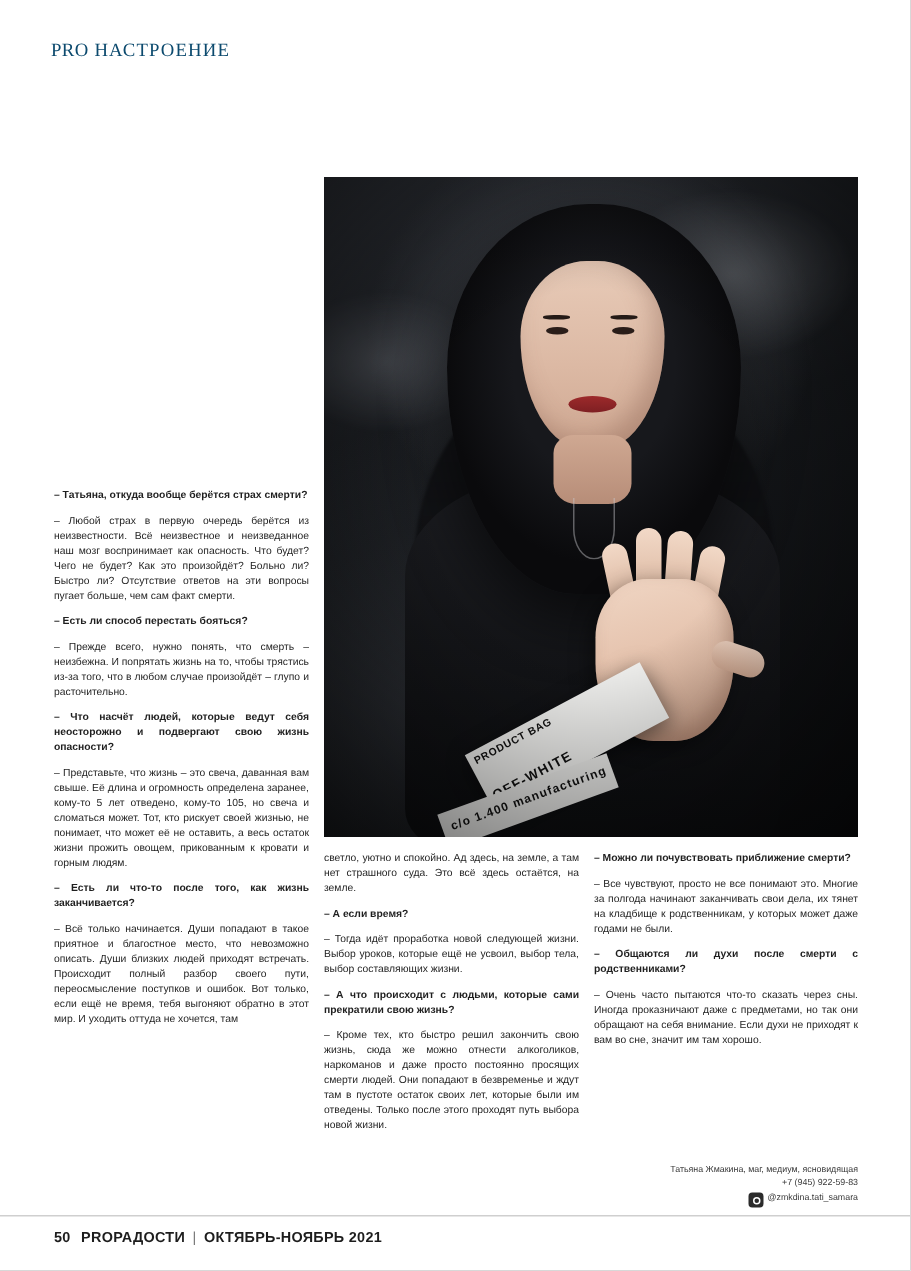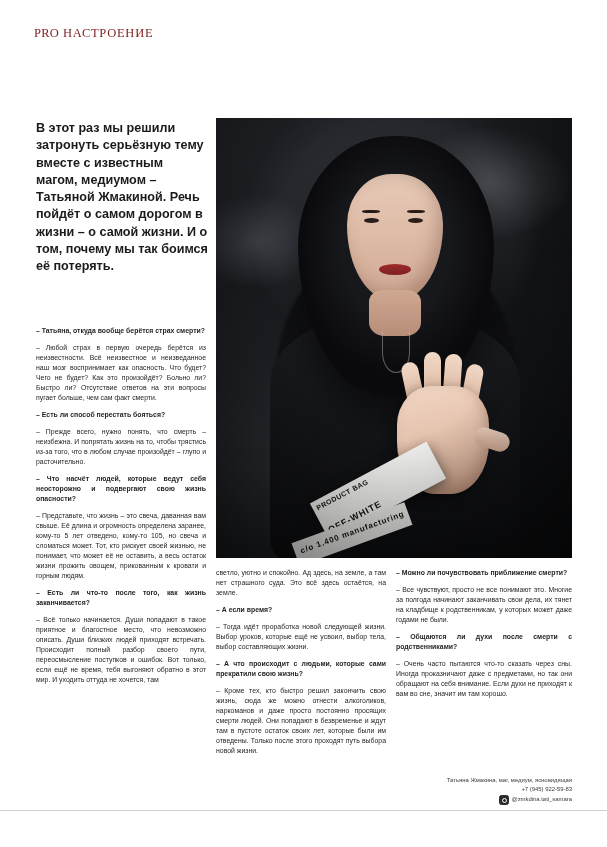--- a/index.html
+++ b/index.html
@@ -19,21 +19,21 @@
   }
 
   
   .kicker {
     position: absolute;
     left: 34px;
     top: 26px;
     font-family: "Liberation Serif", serif;
     font-size: 12.5px;
     letter-spacing: 0.06em;
-    color: #7f1d1d;
+    color: #0c4a6e;
   }
   .kicker .pro {
     letter-spacing: 0.02em;
   }
   .headline {
     position: absolute;
     left: 30px;
     top: 44px;
     width: 560px;
     font-family: "Liberation Serif", serif;
@@ -346,21 +346,20 @@
 </head>
 <body>
 
 <div class="page">
 
   <div class="kicker">
     <span class="pro">PRO</span><span> НАСТРОЕНИЕ</span>
   </div>
 
 
-  <div class="lead">В этот раз мы решили затронуть серьёзную тему вместе с известным магом, медиумом – Татьяной Жмакиной. Речь пойдёт о самом дорогом в жизни – о самой жизни. И о том, почему мы так боимся её потерять.</div>
 
   <div class="photo">
     <div class="bg"></div>
     <div class="smoke"></div>
     <div class="hair2"></div>
     <div class="body"></div>
     <div class="hair"></div>
     <div class="face"></div>
     <div class="brow browL"></div>
     <div class="brow browR"></div>
@@ -412,14 +411,17 @@
   <div class="credit">
     <div>Татьяна Жмакина, маг, медиум, ясновидящая</div>
     <div>+7 (945) 922-59-83</div>
     <div class="ig">
       <span class="ig-badge"></span>
       <span>@zmkdina.tati_samara</span>
     </div>
   </div>
 
   <div class="footer-rule"></div>
+  <div class="footer">
+    <span class="pg">50</span><span>PRO</span><span>РАДОСТИ</span><span class="sep">|</span><span>ОКТЯБРЬ-НОЯБРЬ 2021</span>
+  </div>
 
 </div>
 
 </body></html>

